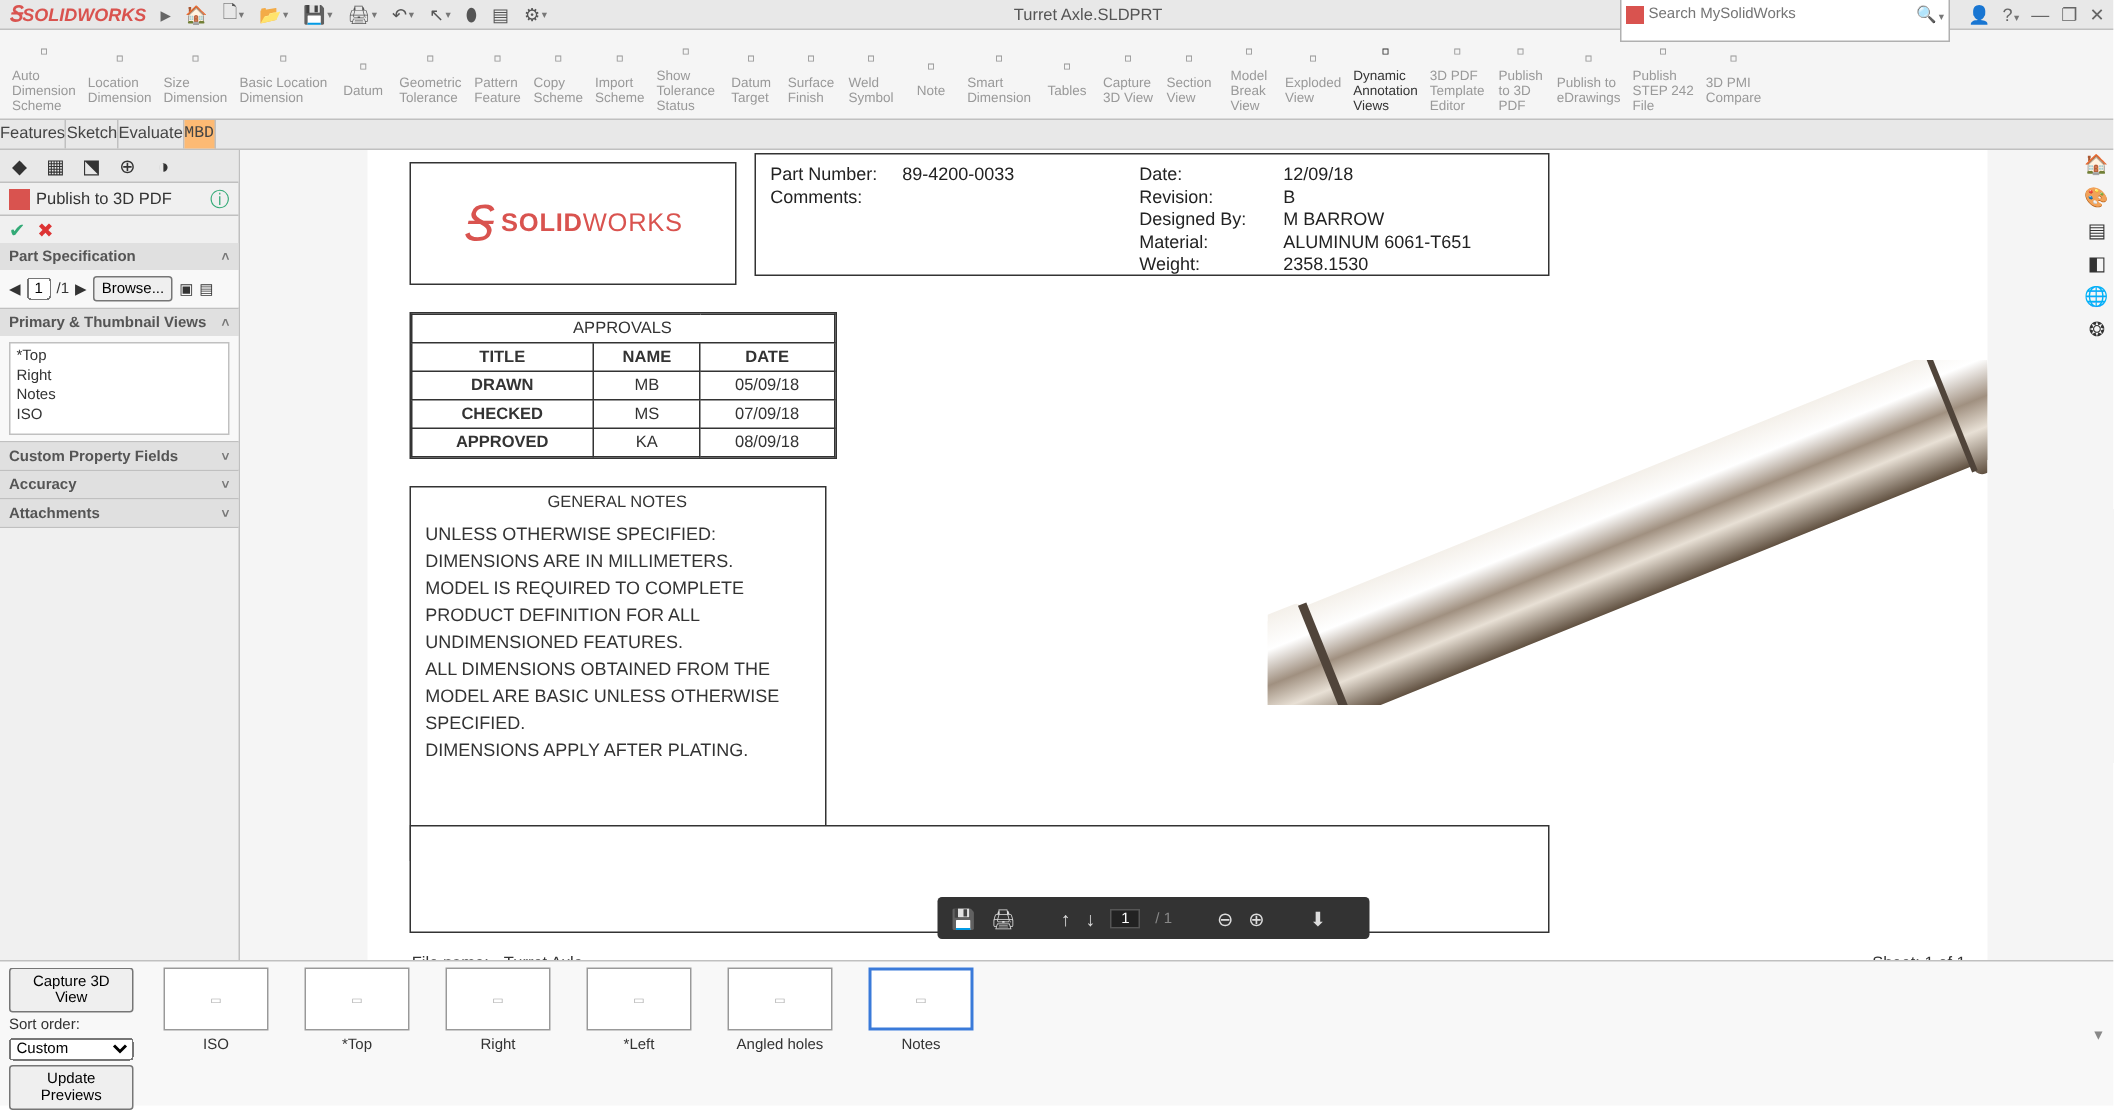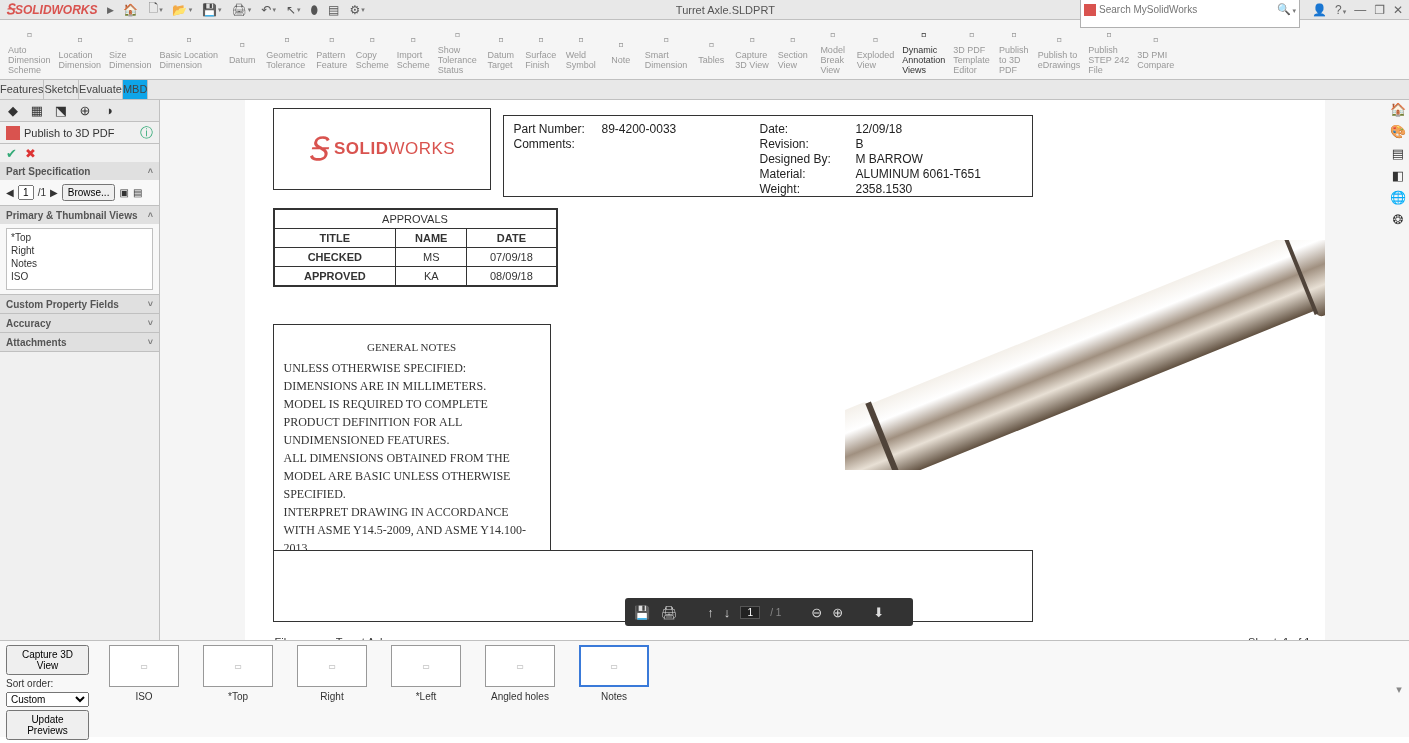--- a/index.html
+++ b/index.html
@@ -24,21 +24,21 @@
 .ribbon { height: 60px; background: #f5f5f5; border-bottom: 1px solid #c0c0c0; display: flex; align-items: stretch; padding: 2px 4px 0; }
 .ribbon-btn { display: flex; flex-direction: column; align-items: center; justify-content: center; padding: 1px 4px; min-width: 40px; color: #999; font-size: 9px; cursor: pointer; }
 .ribbon-btn.active { color: #333; }
 .ribbon-btn .ric { font-size: 16px; height: 18px; display: flex; align-items: center; }
 .ribbon-btn .rlbl { line-height: 10px; margin-top: 1px; white-space: pre-line; }
 .ribbon-row { display: flex; }
 
 
 .tabbar { height: 20px; background: #e8e8e8; display: flex; border-bottom: 1px solid #c0c0c0; }
 .tab { padding: 3px 0; font-size: 11px; color: #444; border-right: 1px solid #c0c0c0; cursor: pointer; }
-.tab.active { background: #0ea5e9; }
+.tab.active { background: #fdba74; font-family: Liberation Mono, monospace; }
 
 
 .main { display: flex; height: 540px; }
 .left-panel { width: 160px; background: #f0f0f0; border-right: 1px solid #c0c0c0; display: flex; flex-direction: column; }
 .lp-toolbar { height: 22px; display: flex; align-items: center; padding: 0 4px; gap: 6px; border-bottom: 1px solid #c0c0c0; background: #e8e8e8; }
 .lp-tool { width: 18px; height: 18px; display: flex; align-items: center; justify-content: center; font-size: 13px; cursor: pointer; }
 .lp-action { height: 22px; display: flex; align-items: center; padding: 0 6px; gap: 4px; border-bottom: 1px solid #c0c0c0; font-size: 11px; }
 .lp-action .pdf-ic { width: 14px; height: 14px; background: #d9534f; }
 .lp-action .inf { margin-left: auto; color: #3a7; font-size: 13px; }
 .lp-cc { height: 18px; display: flex; align-items: center; padding: 0 6px; gap: 8px; }
@@ -57,30 +57,30 @@
 
 .viewport { flex: 1; background: #f5f5f5; position: relative; display: flex; justify-content: center; overflow: hidden; }
 .page-area { width: 1080px; background: #fff; position: relative; margin-top: 0; }
 
 .info-block { position: absolute; border: 1.5px solid #333; background: #fff; }
 .logo-block { left: 28px; top: 8px; width: 218px; height: 82px; display: flex; align-items: center; justify-content: center; flex-direction: row; }
 .logo-block .ds2 { font-size: 32px; color: #d9534f; font-style: italic; margin-right: 6px; }
 .logo-block .sw2 { font-size: 17px; color: #d9534f; letter-spacing: 0.5px; }
 .logo-block .sw2 b { font-weight: bold; }
 
-.meta-block { left: 258px; top: 15px; width: 530px; height: 82px; padding: 6px 10px; font-size: 12px; display: grid; grid-template-columns: 80px 150px 88px 160px; grid-auto-rows: 15px; gap: 0 8px; }
+.meta-block { left: 258px; top: 2px; width: 530px; height: 82px; padding: 6px 10px; font-size: 12px; display: grid; grid-template-columns: 80px 150px 88px 160px; grid-auto-rows: 15px; gap: 0 8px; }
 .meta-block .lbl { color: #222; }
 .meta-block .val { color: #222; }
 
 .approvals { left: 28px; top: 108px; width: 285px; }
 .approvals table { width: 100%; border-collapse: collapse; font-size: 11px; }
 .approvals th, .approvals td { border: 1px solid #333; padding: 3px 4px; text-align: center; }
 .approvals .hdr { background: #fff; font-weight: normal; }
 
-.gnotes { left: 28px; top: 224px; width: 278px; height: 250px; padding: 16px 10px 8px; font-size: 12px; font-family: Liberation Serif, serif; }
+.gnotes { left: 28px; top: 224px; width: 278px; height: 250px; padding: 4px 10px 8px; font-size: 12px; }
 .gnotes .gn-title { text-align: center; font-size: 11px; margin-bottom: 6px; }
 .gnotes .gn-body { font-size: 12px; line-height: 18px; }
 
 .empty-box { left: 28px; top: 450px; width: 760px; height: 72px; }
 
 .file-line { position: absolute; left: 30px; top: 536px; font-size: 11px; display: flex; gap: 10px; }
 .sheet-line { position: absolute; right: 14px; top: 536px; font-size: 11px; }
 
 
 .axle { position: absolute; right: 0; top: 140px; width: 480px; height: 230px; overflow: hidden; }
@@ -402,41 +402,45 @@
                 <th colspan="3" class="hdr">APPROVALS</th>
               </tr>
           <tr id="appr-cols">
                 <th>TITLE</th>
                 <th>NAME</th>
                 <th>DATE</th>
               </tr>
           </tbody>
             <tbody id="appr-rows">
               <tr>
+                <td style="font-weight:bold">DRAWN</td>
+                <td>MB</td>
+                <td>05/09/18</td>
+              </tr>
+              <tr>
                 <td style="font-weight:bold">CHECKED</td>
                 <td>MS</td>
                 <td>07/09/18</td>
               </tr>
               <tr>
                 <td style="font-weight:bold">APPROVED</td>
                 <td>KA</td>
                 <td>08/09/18</td>
               </tr>
             </tbody>
         </table>
       </div>
 
       <div class="info-block gnotes">
         <div class="gn-title">GENERAL NOTES</div>
         <div class="gn-body" id="gn-body">
             <div>UNLESS OTHERWISE SPECIFIED:</div>
             <div>DIMENSIONS ARE IN MILLIMETERS.</div>
             <div>MODEL IS REQUIRED TO COMPLETE PRODUCT DEFINITION FOR ALL UNDIMENSIONED FEATURES.</div>
             <div>ALL DIMENSIONS OBTAINED FROM THE MODEL ARE BASIC UNLESS OTHERWISE SPECIFIED.</div>
-            <div>INTERPRET DRAWING IN ACCORDANCE WITH ASME Y14.5-2009, AND ASME Y14.100-2013.</div>
             <div>DIMENSIONS APPLY AFTER PLATING.</div>
           </div>
       </div>
 
       <div class="info-block empty-box"></div>
 
       <div class="axle">
         <svg viewBox="0 0 480 230">
           <defs>
             <linearGradient id="m" x1="0" y1="0" x2="0" y2="1">

